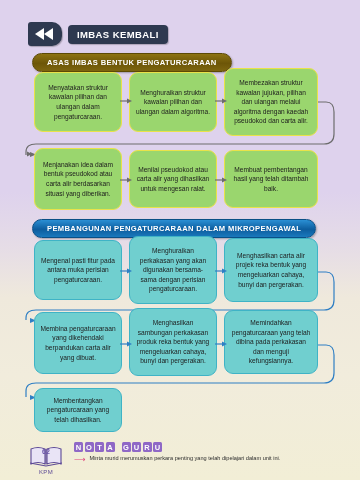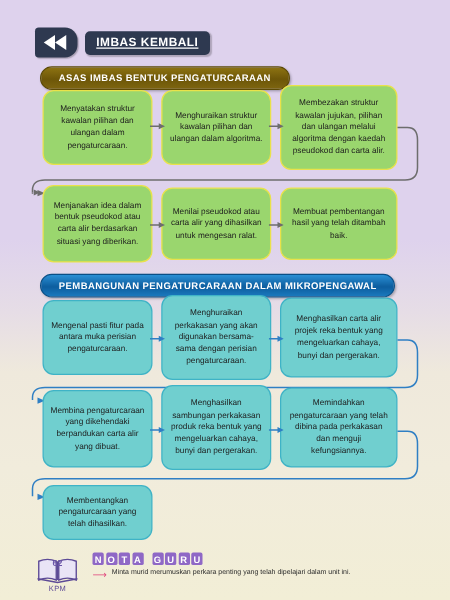--- a/index.html
+++ b/index.html
@@ -48,21 +48,20 @@
   .imbas-pill {
     background: #2e3950;
     color: #ffffff;
     font-size: 9.5px;
     font-weight: bold;
     letter-spacing: .4px;
     padding: 4px 9px 4px 9px;
     border-radius: 4px;
     white-space: nowrap;
     box-shadow: 1px 1px 1px rgba(0,0,0,.22);
-    text-decoration: underline;
   }
 
   
   .sec-title {
     position: absolute;
     font-size: 7.6px;
     font-weight: bold;
     letter-spacing: .35px;
     color: #ffffff;
     padding: 4px 14px;

